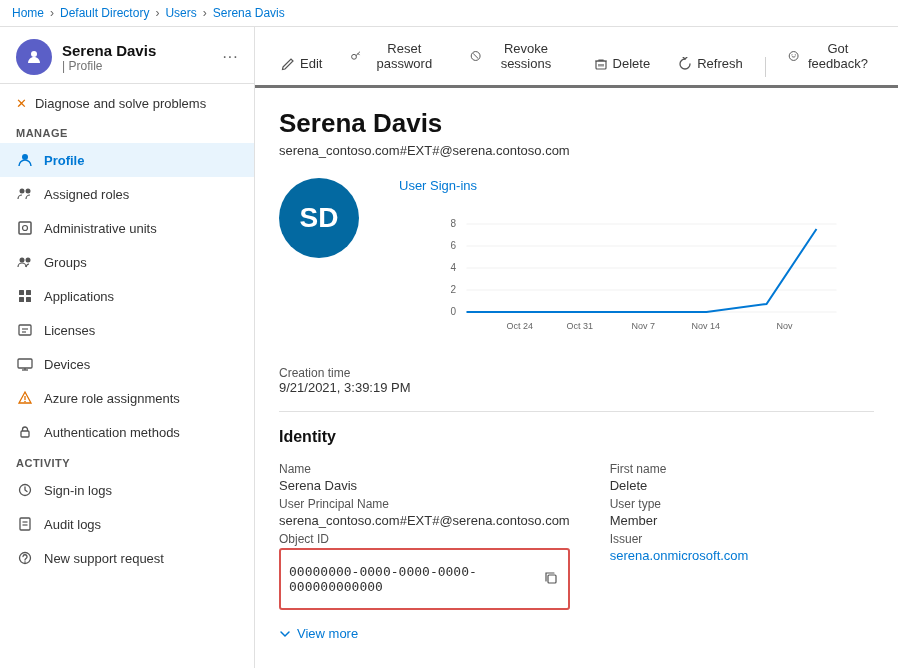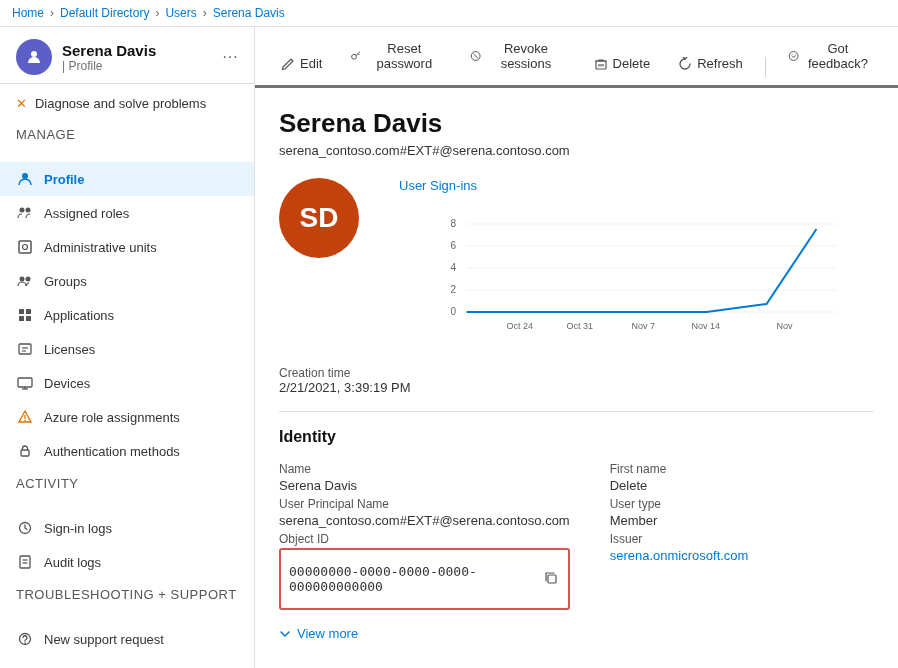--- a/index.html
+++ b/index.html
@@ -21,41 +21,41 @@
     
     .user-header { padding: 12px 16px 8px 16px; display: flex; align-items: center; gap: 10px; border-bottom: 1px solid #e0e0e0; }
     .user-avatar-sm { width: 36px; height: 36px; background: #5b5fc7; border-radius: 50%; display: flex; align-items: center; justify-content: center; color: #fff; font-size: 14px; font-weight: 600; flex-shrink: 0; }
     .user-header-text { display: flex; flex-direction: column; }
     .user-header-name { font-size: 15px; font-weight: 600; color: #111; }
     .user-header-subtitle { font-size: 12px; color: #737373; }
     .user-header-ellipsis { margin-left: auto; color: #666; font-size: 16px; cursor: pointer; }
 
     
     .sidebar-nav { padding: 4px 0; flex: 1; }
-    .sidebar-section { padding: 8px 16px 20px 16px; font-size: 13px; font-weight: 400; color: #555; text-transform: uppercase; letter-spacing: 0.5px; }
+    .sidebar-section { padding: 8px 16px 4px 16px; font-size: 11px; font-weight: 700; color: #555; text-transform: uppercase; letter-spacing: 0.5px; }
     .sidebar-item { display: flex; align-items: center; gap: 10px; padding: 8px 16px; cursor: pointer; color: #333; font-size: 13px; }
     .sidebar-item.active { background: #e8f4fd; color: #0078d4; font-weight: 600; }
     .sidebar-item .item-icon { width: 18px; height: 18px; display: flex; align-items: center; justify-content: center; flex-shrink: 0; }
 
     
     .content { flex: 1; overflow-y: auto; display: flex; flex-direction: column; }
 
     
     .toolbar { display: flex; align-items: flex-end; padding: 8px 16px; border-bottom: 3px solid #737373; gap: 8px; background: #fff; flex-shrink: 0; }
     .toolbar-btn { display: flex; align-items: center; gap: 5px; padding: 6px 10px; border: none; background: none; cursor: pointer; color: #333; font-size: 13px; border-radius: 2px; }
     .toolbar-divider { width: 1px; height: 20px; background: #d0d0d0; margin: 0 4px; }
 
     
     .profile-content { padding: 20px 24px; flex: 1; }
     .profile-name { font-size: 26px; font-weight: 600; color: #111; margin-bottom: 4px; }
     .profile-email { font-size: 13px; color: #333; margin-bottom: 20px; }
 
     
     .profile-top { display: flex; gap: 40px; margin-bottom: 24px; align-items: flex-start; }
-    .avatar-large { width: 80px; height: 80px; background: #c2410c; border-radius: 50%; display: flex; align-items: center; justify-content: center; color: #fff; font-size: 28px; font-weight: 700; flex-shrink: 0; }
+    .avatar-large { width: 80px; height: 80px; background: #0369a1; border-radius: 50%; display: flex; align-items: center; justify-content: center; color: #fff; font-size: 28px; font-weight: 700; flex-shrink: 0; }
 
     
     .chart-area { flex: 1; min-height: 120px; position: relative; overflow: hidden; }
     .chart-title { font-size: 13px; color: #0078d4; margin-bottom: 16px; }
     .chart-svg { width: 100%; height: 130px; }
 
     
     .creation-time { margin-top: 15px; }
     .creation-label { font-size: 12px; color: #555; }
     .creation-value { font-size: 13px; color: #333; }
@@ -235,21 +235,20 @@
         <span class="item-icon">
           <svg width="16" height="16" viewBox="0 0 16 16" fill="none">
             <rect x="3" y="2" width="10" height="12" rx="1" stroke="#555" stroke-width="1.3"></rect>
             <line x1="5.5" y1="6" x2="10.5" y2="6" stroke="#555" stroke-width="1.2"></line>
             <line x1="5.5" y1="9" x2="10.5" y2="9" stroke="#555" stroke-width="1.2"></line>
           </svg>
         </span>
         <span>Audit logs</span>
       </div>
 
-      <div class="sidebar-section">Troubleshooting + Support</div>
 
       <div class="sidebar-item">
         <span class="item-icon">
           <svg width="16" height="16" viewBox="0 0 16 16" fill="none">
             <circle cx="8" cy="8" r="5.5" stroke="#555" stroke-width="1.3"></circle>
             <path d="M6 6.5a2 2 0 0 1 4 .5c0 1.5-2 1.5-2 3" stroke="#555" stroke-width="1.3" stroke-linecap="round"></path>
             <circle cx="8" cy="12" r="0.8" fill="#555"></circle>
           </svg>
         </span>
         <span>New support request</span>
@@ -339,21 +338,21 @@
             <text x="130" y="120" font-size="9" fill="#666">Oct 31</text>
             <text x="195" y="120" font-size="9" fill="#666">Nov 7</text>
             <text x="255" y="120" font-size="9" fill="#666">Nov 14</text>
             <text x="340" y="120" font-size="9" fill="#666">Nov</text>
           </svg>
         </div>
       </div>
 
       <div class="creation-time">
         <div class="creation-label">Creation time</div>
-        <div class="creation-value">2/21/2021, 3:39:19 PM</div>
+        <div class="creation-value">9/21/2021, 3:39:19 PM</div>
       </div>
 
       <hr class="section-divider">
 
       <div class="identity-title">Identity</div>
 
       <div class="identity-grid">
 
         <div>
           <div class="field-label">Name</div>

